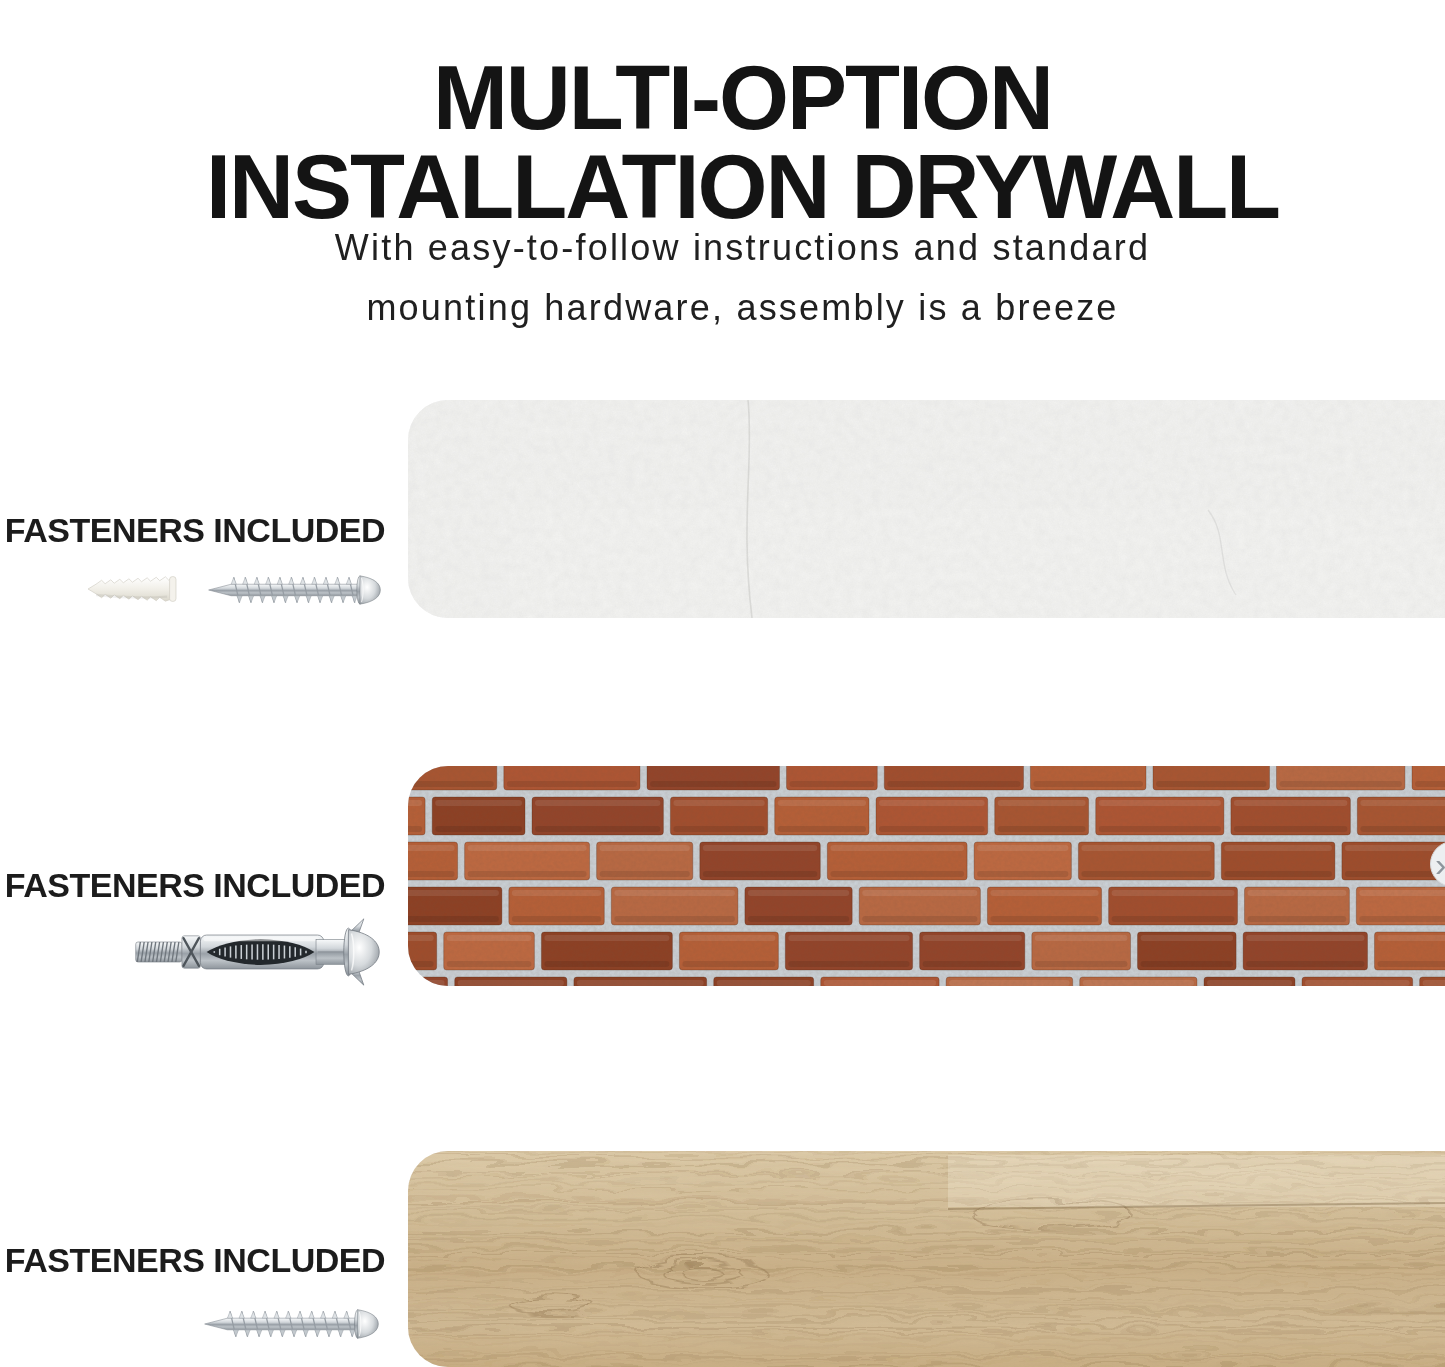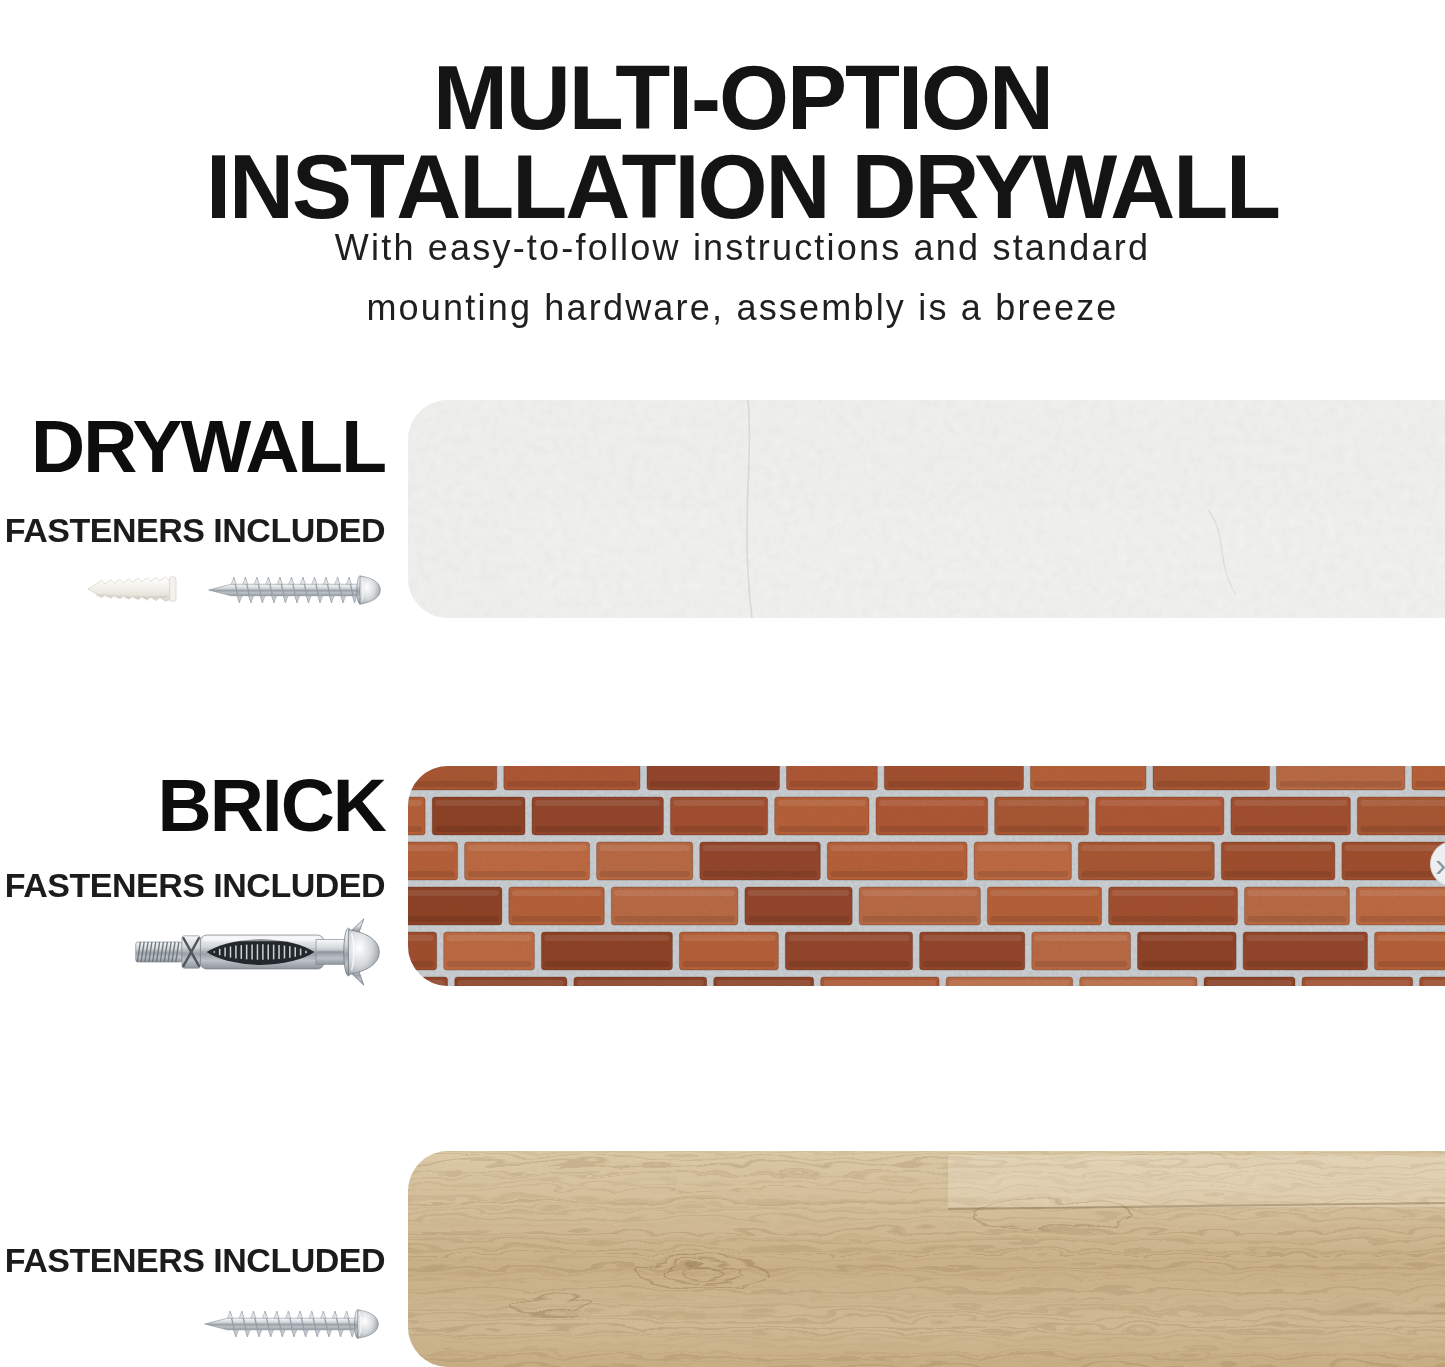--- a/index.html
+++ b/index.html
@@ -112,21 +112,20 @@
 
   <div class="strip" id="strip-drywall">
     <svg viewBox="0 0 1037 218" preserveAspectRatio="none">
         <rect x="0" y="0" width="1037" height="218" fill="#f5f5f3"></rect>
         <rect x="0" y="0" width="1037" height="218" filter="url(#stuccoBig)" opacity="0.5"></rect>
         <rect x="0" y="0" width="1037" height="218" filter="url(#stuccoFine)" opacity="0.28"></rect>
         <path d="M340,0 C346,60 332,120 344,218" fill="none" stroke="rgba(120,120,118,0.18)" stroke-width="1.6"></path>
         <path d="M800,110 C820,135 808,165 828,195" fill="none" stroke="rgba(120,120,118,0.14)" stroke-width="1.3"></path>
       </svg>
   </div>
-  <div class="sec-label" id="label-drywall">DRYWALL</div>
   <div class="sec-note" id="note-drywall">FASTENERS INCLUDED</div>
   <div class="fastener" id="f-drywall-anchor">
     <svg viewBox="0 0 300 90">
         <path d="M10,45 L30,33.0 L44.1,23.2 L52.8,31.8 L66.9,22.0 L75.5,30.5 L89.6,20.7 L98.3,29.3 L112.4,19.5 L121.0,28.0 L135.1,18.2 L143.8,26.8 L157.9,17.0 L166.5,25.5 L180.6,15.7 L189.3,24.3 L203.4,14.5 L212.0,23.0 L216,19 L216,71 L203.4,75.5 L189.3,65.8 L180.6,74.3 L166.5,64.5 L157.9,73.0 L143.8,63.3 L135.1,71.8 L121.0,62.0 L112.4,70.5 L98.3,60.8 L89.6,69.3 L75.5,59.5 L66.9,68.0 L52.8,58.3 L44.1,66.8 L30.0,57.0 Z" fill="url(#plasticGrad)" stroke="#ccc9bf" stroke-width="1.5" stroke-linejoin="round"></path>
         <path d="M30,60 Q120,70 208,64" fill="none" stroke="rgba(0,0,0,0.06)" stroke-width="6"></path>
         <rect x="214" y="14" width="16" height="62" rx="7" fill="#f4f2ec" stroke="#ccc9bf" stroke-width="1.5"></rect>
       </svg>
   </div>
   <div class="fastener" id="f-drywall-screw">
     <svg viewBox="0 0 340 80">
@@ -340,21 +339,20 @@
         <rect x="799.0" y="240" width="85.0" height="6" rx="3" fill="rgba(0,0,0,0.10)"></rect>
         <rect x="894.0" y="211" width="110.7" height="38" rx="3" fill="#a34e2e" stroke="rgba(70,30,10,0.28)" stroke-width="1"></rect>
         <rect x="897.0" y="214" width="104.7" height="6" rx="3" fill="rgba(255,255,255,0.10)"></rect>
         <rect x="897.0" y="240" width="104.7" height="6" rx="3" fill="rgba(0,0,0,0.10)"></rect>
         <rect x="1011.6" y="211" width="135.4" height="38" rx="3" fill="#a04d2c" stroke="rgba(70,30,10,0.28)" stroke-width="1"></rect>
         <rect x="1014.6" y="214" width="129.4" height="6" rx="3" fill="rgba(255,255,255,0.10)"></rect>
         <rect x="1014.6" y="240" width="129.4" height="6" rx="3" fill="rgba(0,0,0,0.10)"></rect>
         <rect x="0" y="0" width="1037" height="220" filter="url(#grit)" opacity="0.3"></rect>
       </svg>
   </div>
-  <div class="sec-label" id="label-brick">BRICK</div>
   <div class="sec-note" id="note-brick">FASTENERS INCLUDED</div>
   <div class="fastener" id="f-brick-anchor">
     <svg viewBox="0 0 340 100">
         <rect x="10" y="37" width="60" height="26" rx="3" fill="url(#metalV)" stroke="#7a8188" stroke-width="0.8"></rect>
         <line x1="16" y1="37" x2="12" y2="63" stroke="#6f767d" stroke-width="1.8"></line>
         <line x1="21" y1="37" x2="17" y2="63" stroke="#6f767d" stroke-width="1.8"></line>
         <line x1="26" y1="37" x2="22" y2="63" stroke="#6f767d" stroke-width="1.8"></line>
         <line x1="31" y1="37" x2="27" y2="63" stroke="#6f767d" stroke-width="1.8"></line>
         <line x1="36" y1="37" x2="32" y2="63" stroke="#6f767d" stroke-width="1.8"></line>
         <line x1="41" y1="37" x2="37" y2="63" stroke="#6f767d" stroke-width="1.8"></line>

